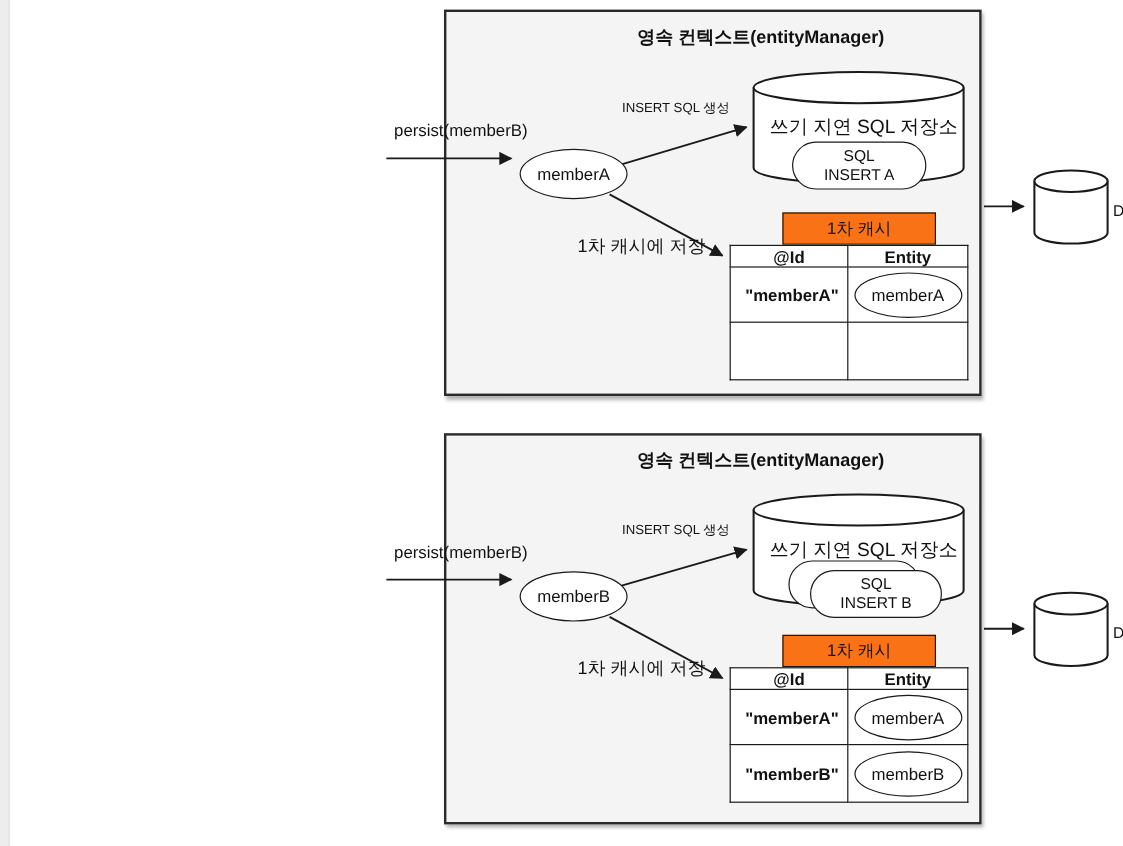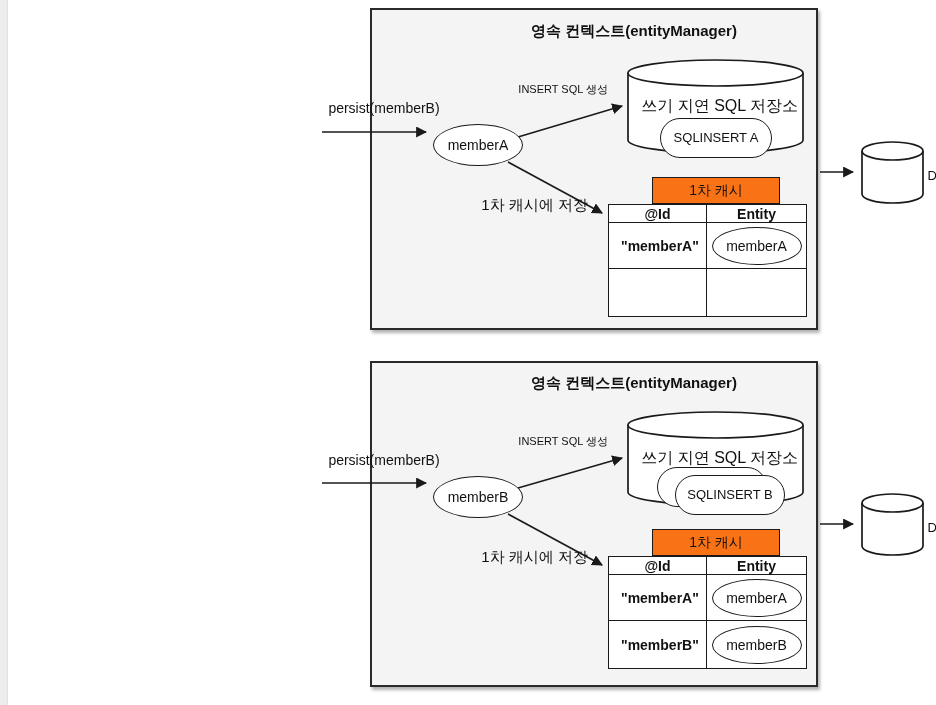--- a/index.html
+++ b/index.html
@@ -29,21 +29,21 @@
 
   .entity-main{position:absolute;left:433px;top:124px;width:90px;height:42px;
         background:#fff;border:1.7px solid #1a1a1a;border-radius:50%;box-sizing:border-box;
         display:flex;align-items:center;justify-content:center;font-size:14px;}
 
   .insert-sql-label{position:absolute;left:478px;top:82px;width:130px;text-align:right;font-size:11px;}
 
   .store-label{position:absolute;left:633px;top:96px;width:165px;text-align:right;font-size:16px;}
 
   .sql-card{position:absolute;background:#fff;border:1.7px solid #1a1a1a;border-radius:20px;
-        box-sizing:border-box;display:flex;flex-direction:row;align-items:center;
+        box-sizing:border-box;display:flex;flex-direction:column;align-items:center;
         justify-content:center;font-size:13px;line-height:16px;text-align:center;}
   .card-single{left:660px;top:118px;width:112px;height:40px;}
   .card-back{left:657px;top:115px;width:110px;height:40px;}
   .card-front{left:675px;top:123px;width:110px;height:40px;}
 
   .cache-tab{position:absolute;left:652px;top:177px;width:128px;height:27px;
         background:#f97316;border:1.6px solid #1a1a1a;box-sizing:border-box;
         display:flex;align-items:center;justify-content:center;font-size:14px;}
 
   .cache-save-label{position:absolute;left:455px;top:196px;width:133px;text-align:right;font-size:15px;}

